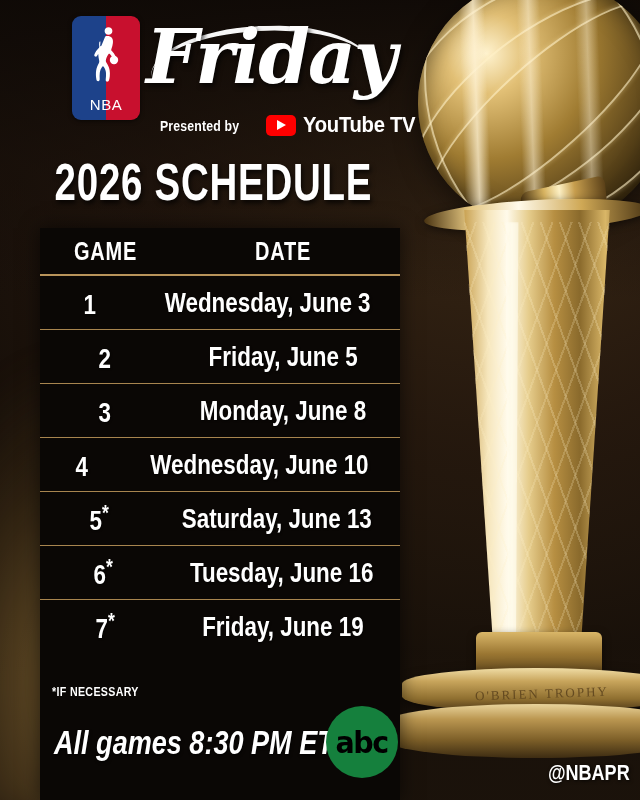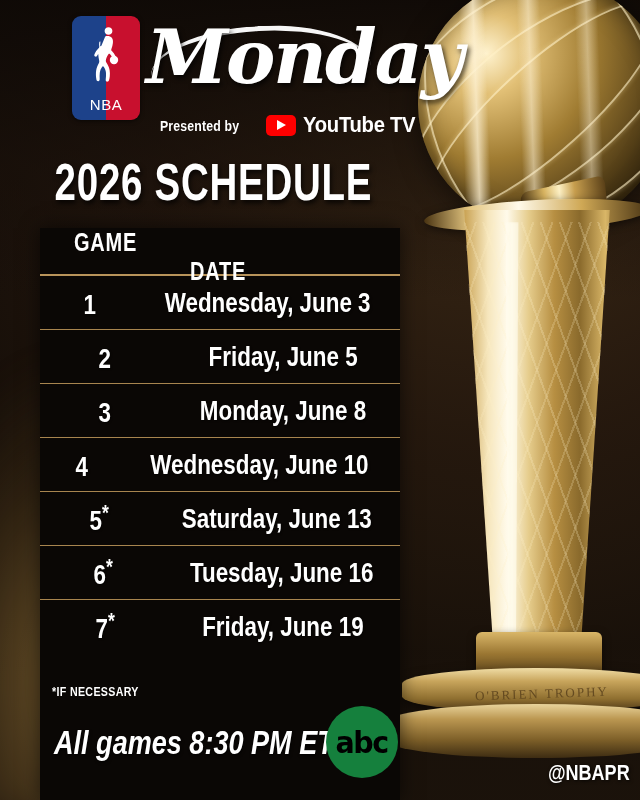--- a/index.html
+++ b/index.html
@@ -193,23 +193,22 @@
     white-space:nowrap;
   }
 
   
   .panel {
     position:absolute; left:40px; top:228px; width:360px; height:572px;
     background:#0a0705;
     box-shadow:0 0 18px rgba(0,0,0,0.6);
   }
   .thead {
-    height:48px; display:flex; 
+    height:48px; display:flex; align-items:center;
     border-bottom:2px solid #b8935a;
-    flex-direction:column;
   }
   .col-game { width:130px; text-align:center; }
   .col-date { flex:1; text-align:center; padding-right:4px; }
   .th-txt {
     color:#fff; font-size:25px; font-weight:bold; letter-spacing:1px;
     transform:scaleX(0.80); display:inline-block;
   }
   .row {
     height:54px; display:flex; align-items:center;
     border-bottom:1.5px solid #a8854f;
@@ -295,21 +294,21 @@
           -1.3 1.8-2.1 3.8-2.4 6-.3 2.1-.2 4.2-.1 6.3.1 1.2-.5 2-1.4 2.1-1 .1-1.7-.5-1.9-1.6-.5-3.1-.7-6.2-.2-9.3
           .4-2.5 1.3-4.8 2.6-7 .5-.8.6-1.6.4-2.5-.5-2.3-.9-4.6-1-7-.1-1.6 0-3.2.4-4.8.4-1.5 1.3-2.6 2.8-3.2z
           M7.4 18.6c-.4 2.4-.3 4.8.2 7.2.1.6.1 1.2-.4 1.7-1.2 1.3-2.3 2.7-3.1 4.3-.4.8-1.2 1.1-1.9.8
           -.8-.3-1.1-1.1-.8-2 .9-2.6 2.5-4.8 4.4-6.7.4-.4.6-.8.5-1.4-.2-1.3-.3-2.6-.1-3.9.1-.8.6-1.3 1.2-1.2z"></path>
         <ellipse cx="21" cy="36" rx="4.2" ry="4.2" fill="#ffffff"></ellipse>
       </svg>
       <div class="nba-word">NBA</div>
     </div>
 
     <div class="finals-swash"></div>
-    <div class="finals-script">Monday</div>
+    <div class="finals-script">Friday</div>
 
     <div class="presented">
       <span class="pres-text">Presented by</span>
       <span class="yt-badge">
         <span class="yt-tri"></span>
       </span>
       <span class="yt-text">YouTube TV</span>
     </div>
   </div>
 

